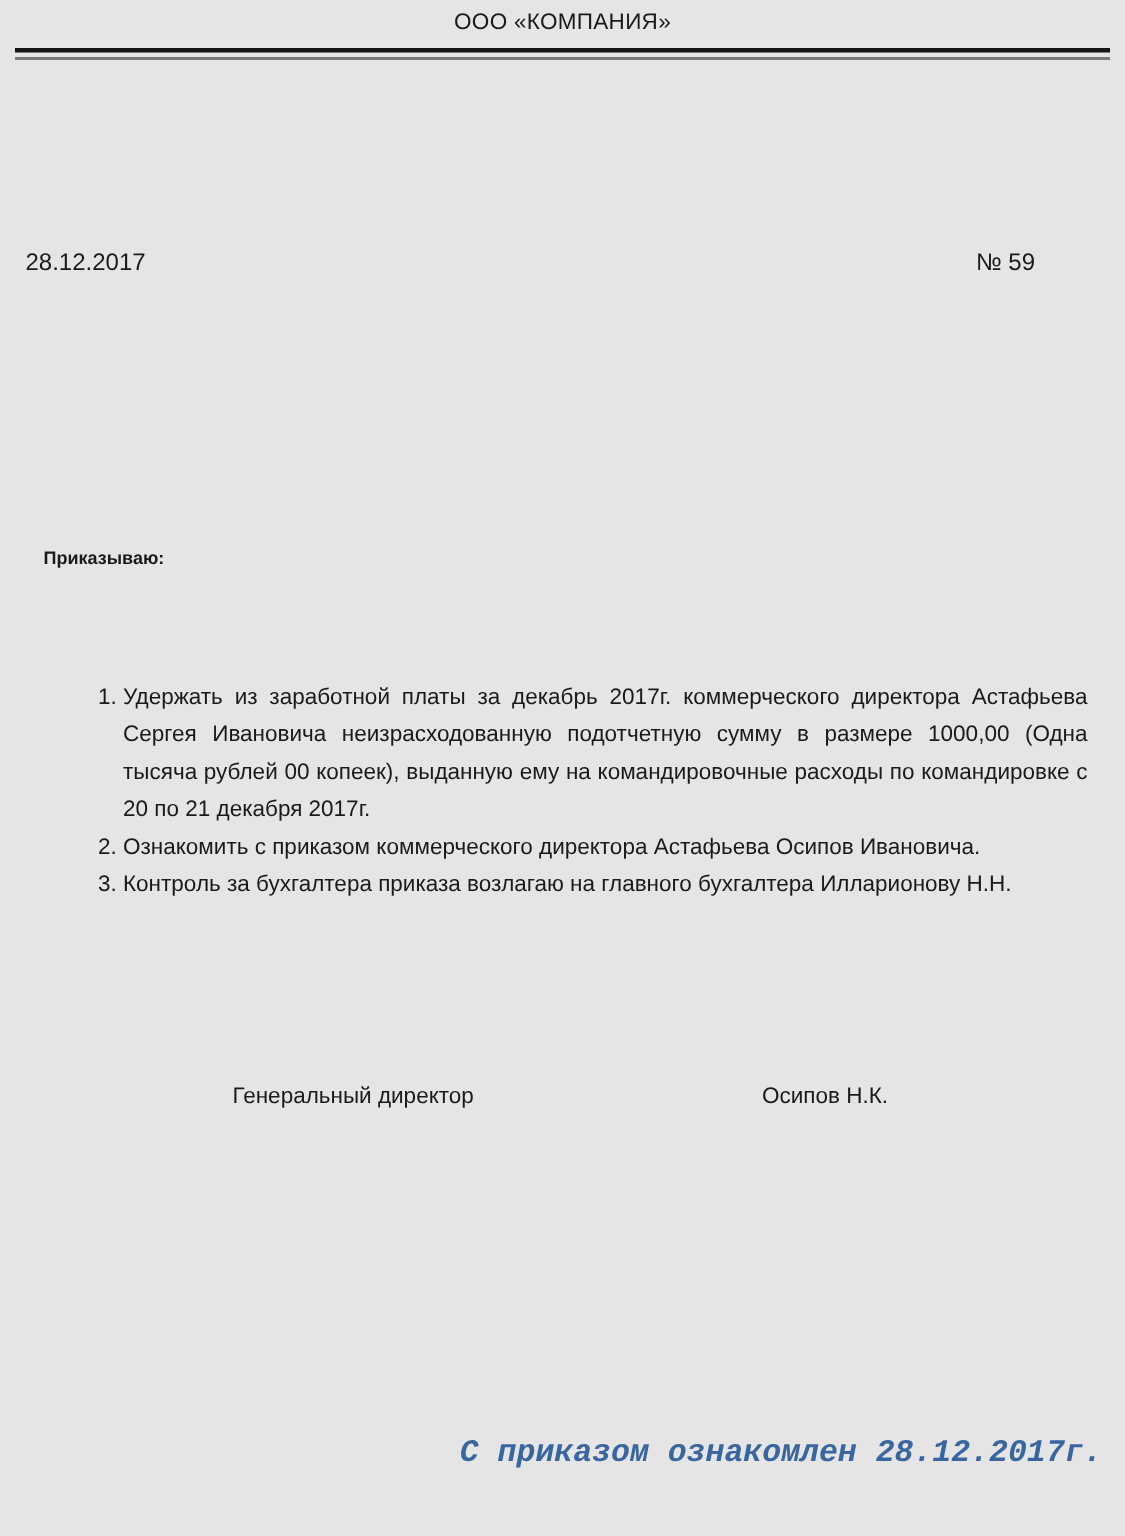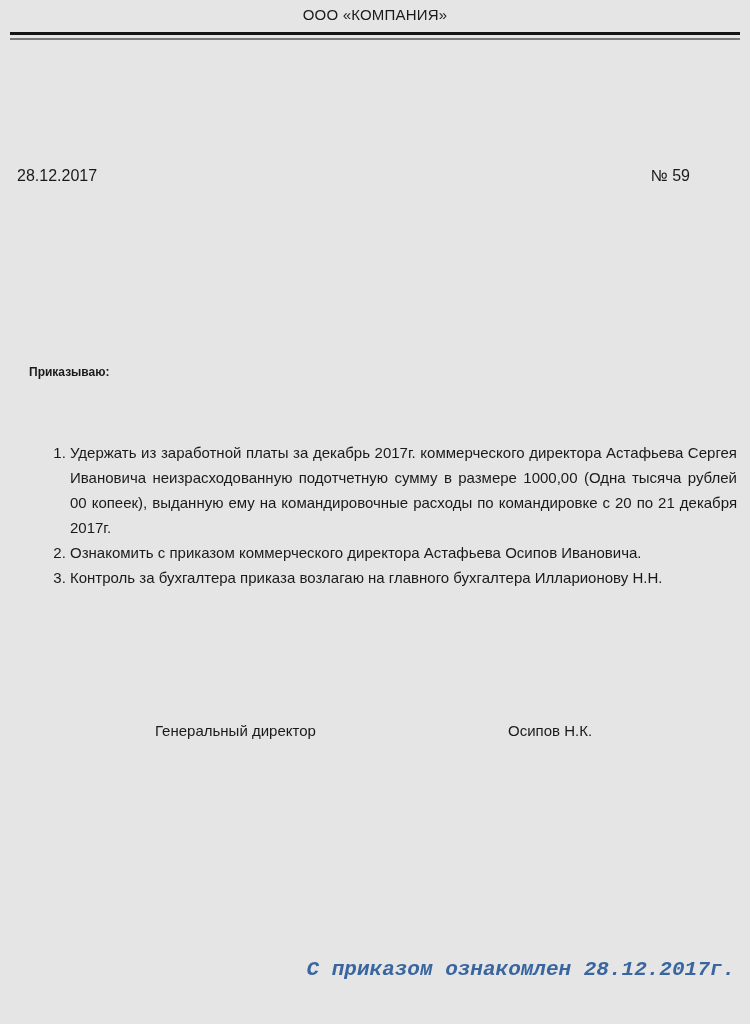--- a/index.html
+++ b/index.html
@@ -33,21 +33,21 @@
     font-size: 15px; line-height: 24px; text-align: justify;
   }
 
   .order-word {
     position: absolute; top: 365px; left: 17px;
     font-size: 12px; font-weight: bold; margin-left: 12px;
   }
 
   .order-list-wrap { position: absolute; top: 440px; left: 17px; width: 720px; }
   .order-list-wrap ol {
-    margin: 0; padding: 0 0 0 53px;
+    margin: 12px; padding: 0 0 0 53px;
     font-size: 15px; line-height: 25px; text-align: justify;
   }
   .order-list-wrap li { margin: 0; padding: 0; }
 
   .signature-row { position: absolute; top: 722px; left: 0; width: 750px; font-size: 15px; }
   .sig-position { position: absolute; left: 155px; top: 0; }
   .sig-name { position: absolute; left: 508px; top: 0; }
 
   .ack-block {
     position: absolute; top: 910px; left: 20px; right: 15px;

